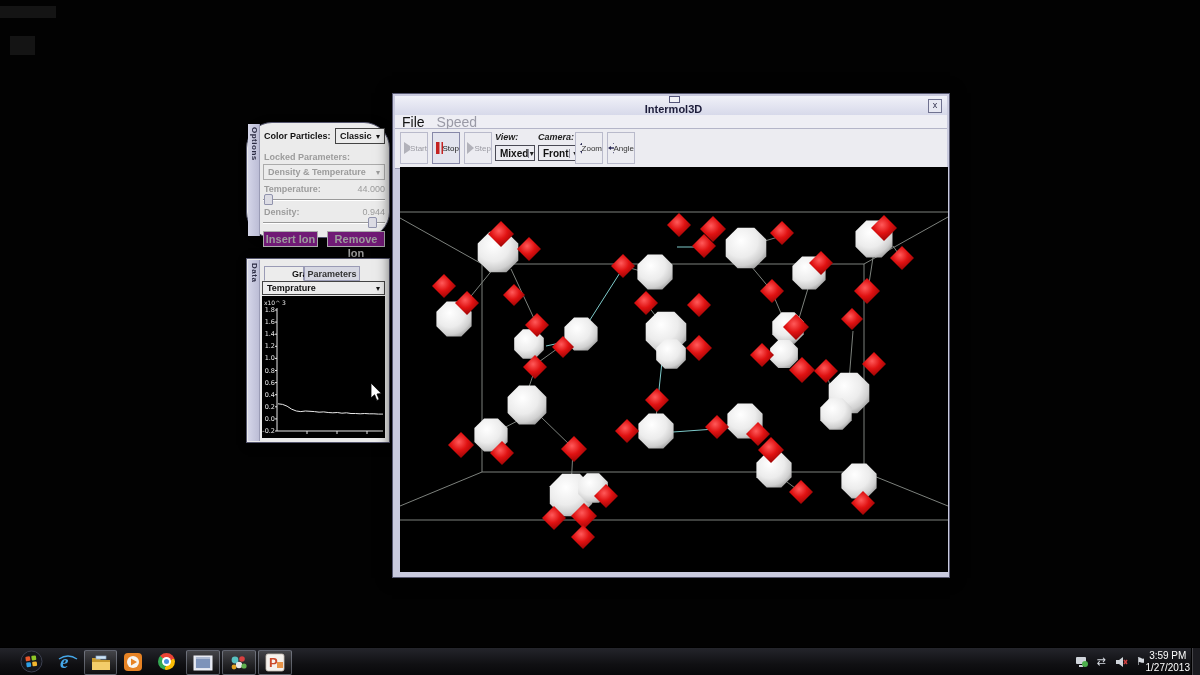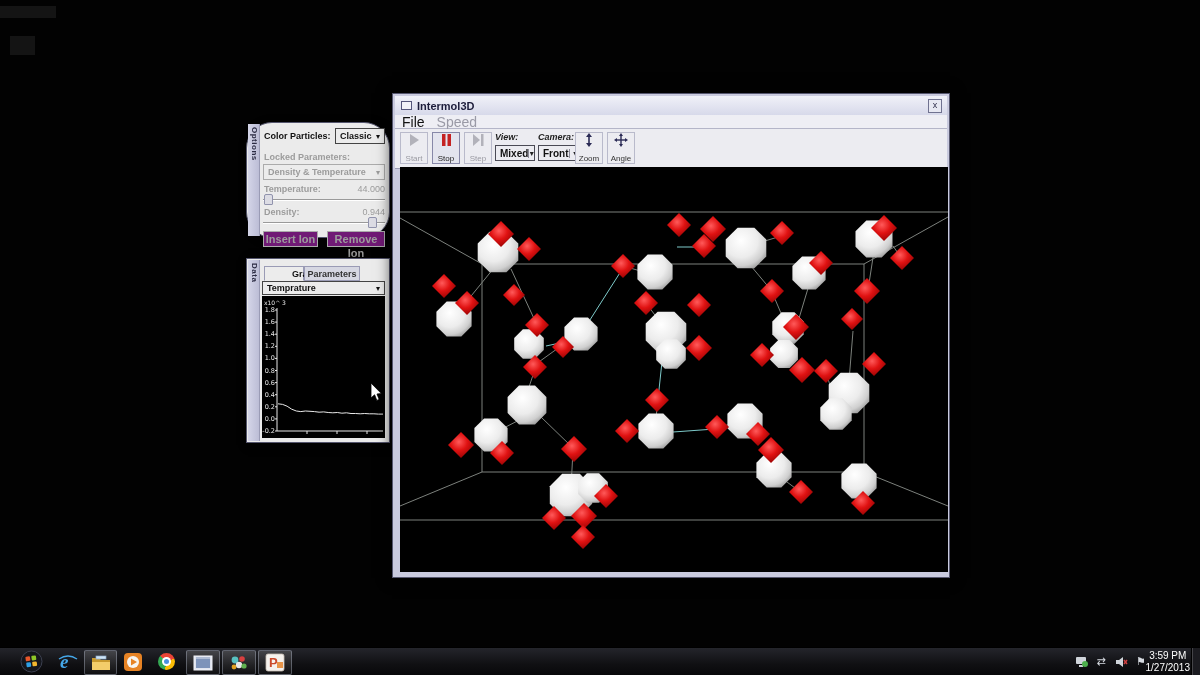--- a/index.html
+++ b/index.html
@@ -4,32 +4,32 @@
 <style>
   html,body{margin:0;padding:0;}
   body{width:1200px;height:675px;background:#020202;position:relative;overflow:hidden;
        font-family:"Liberation Sans","DejaVu Sans",sans-serif;-webkit-font-smoothing:antialiased;}
   
   .patch{position:absolute;background:#141414;}
   
   #main-window{position:absolute;left:392px;top:93px;width:558px;height:485px;
     background:#c9cade;border:1px solid #55566e;box-sizing:border-box;box-shadow:0 0 14px rgba(0,0,0,.8);}
   #titlebar{position:absolute;left:2px;top:2px;right:2px;height:19px;
-    background:linear-gradient(#f0f1f8,#d7d9ea);display:flex;align-items:center;}
+    background:linear-gradient(#f0f1f8,#d7d9ea);display:flex;align-items:center;flex-direction:column;}
   #win-icon{width:11px;height:9px;margin-left:6px;background:#f2f2f7;border:1px solid #55567a;box-sizing:border-box;}
   #win-title{margin-left:5px;font-size:11px;font-weight:bold;color:#1c1c3a;}
   #win-close{position:absolute;right:5px;top:3px;width:12px;height:12px;background:#e7e8f2;border:1px solid #707290;
     font-size:9px;line-height:10px;text-align:center;color:#30304c;cursor:default;}
   #menubar{position:absolute;left:2px;top:21px;right:2px;height:13px;background:#eeeef4;border-bottom:1px solid #b4b5c8;
     display:flex;align-items:center;font-size:14px;}
   #menu-file{margin-left:7px;color:#111;}
   #menu-speed{margin-left:12px;color:#9a9aa6;}
   #toolbar{position:absolute;left:2px;top:35px;right:2px;height:39px;background:#ececf1;border-bottom:1px solid #9a9bb4;}
   .tbtn{position:absolute;top:3px;width:28px;height:32px;border:1px solid #b9bacb;background:#ececf1;
-    display:flex;flex-direction:column;align-items:center;justify-content:space-between;box-sizing:border-box;}
+    display:flex;flex-direction:row;align-items:center;justify-content:space-between;box-sizing:border-box;}
   .tbtn.engaged{border:1px solid #8788a8;background:#e3e4ee;}
   .tlabel{font-size:8px;color:#9a9aa2;margin-top:1px;}
   .tbtn.engaged .tlabel{color:#222;}
   .tool-label{position:absolute;top:3px;font-size:9px;font-weight:bold;color:#222;font-style:italic;}
   .mcombo{position:absolute;top:16px;height:16px;background:#ececf1;border:1px solid #4a4a55;box-sizing:border-box;
     display:flex;align-items:center;font-size:10px;font-weight:bold;color:#111;}
   .mcombo .mcombo-text{padding-left:4px;flex:1;white-space:nowrap;}
   .mcombo .mcombo-arrow{width:12px;text-align:center;font-size:8px;color:#222;border-left:1px solid #8a8a98;}
   #viewport{position:absolute;left:7px;top:73px;width:548px;height:405px;background:#000;}
   #scene{display:block;width:548px;height:405px;}

